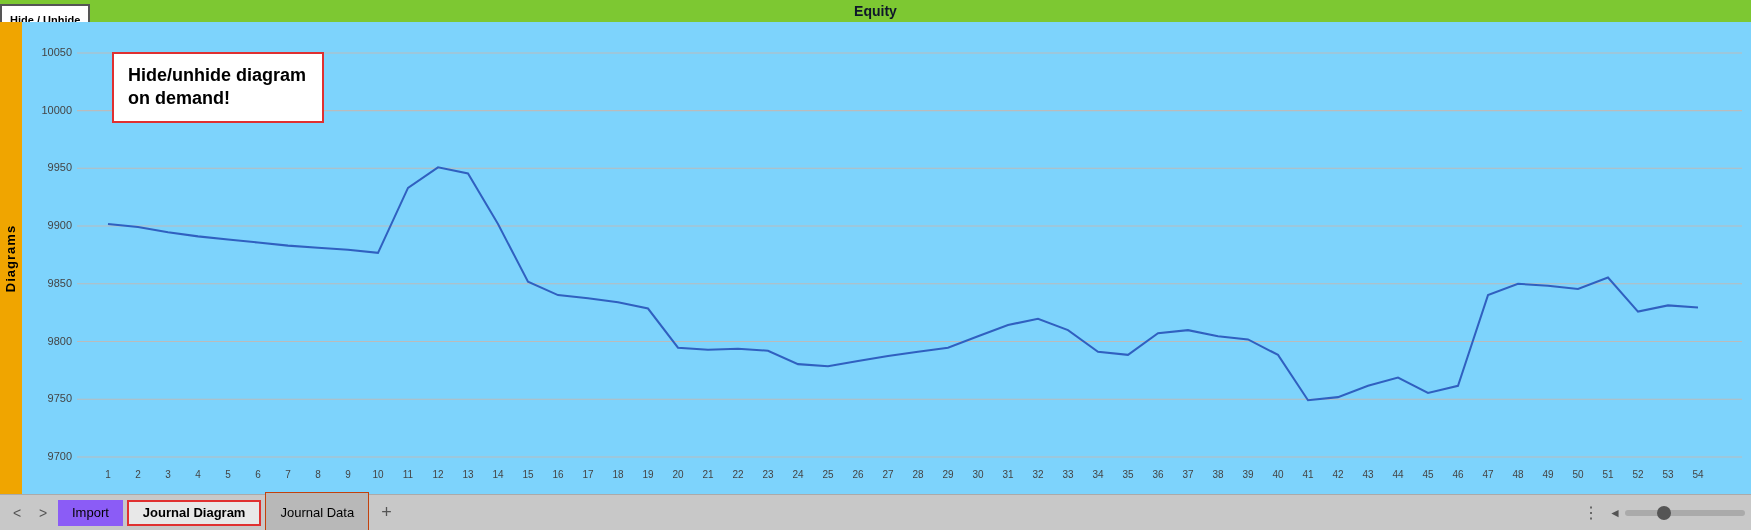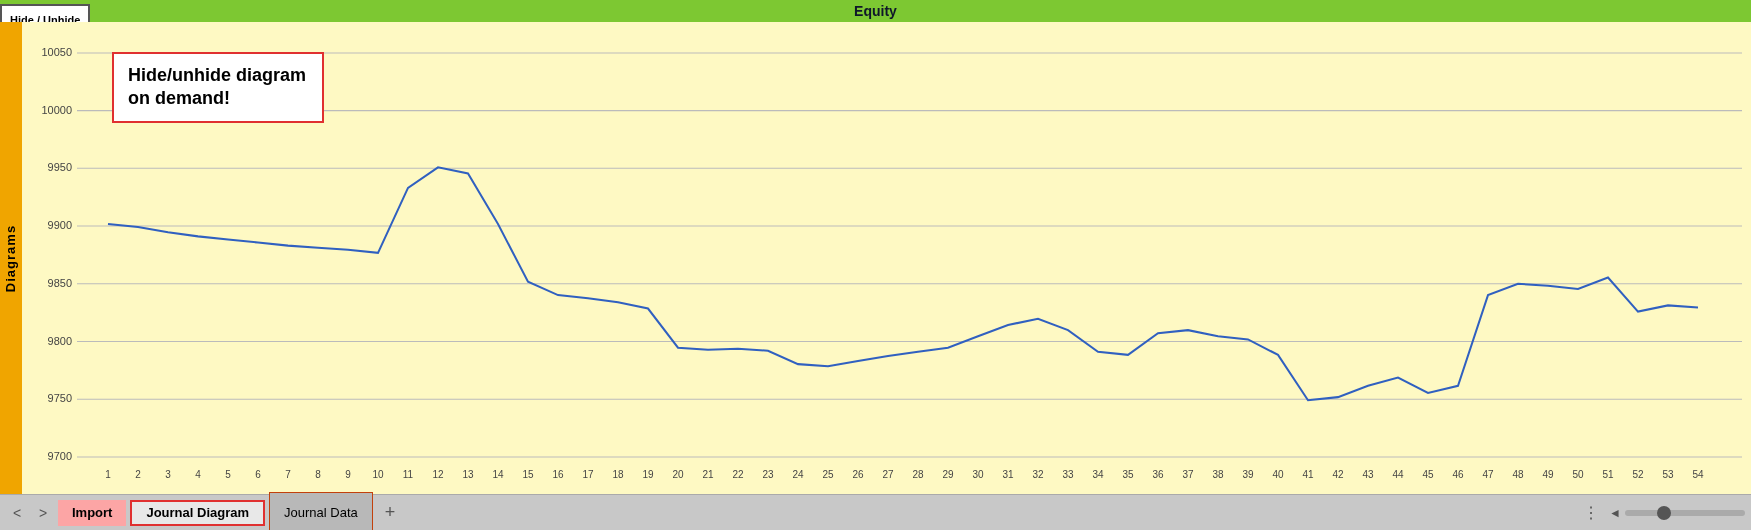--- a/index.html
+++ b/index.html
@@ -53,21 +53,21 @@
       color: #000;
       letter-spacing: 1px;
     }
 
     
     #chart-area {
       position: absolute;
       left: 22px; top: 22px;
       right: 0;
       bottom: 36px;
-      background: #fef9c3;
+      background: #7dd3fc;
     }
 
     
     #tooltip-box {
       position: absolute;
       left: 90px; top: 30px;
       width: 212px;
       background: #fff;
       border: 2px solid #e03030;
       padding: 10px 14px;
@@ -100,25 +100,25 @@
     #nav-prev, #nav-next {
       width: 22px; height: 22px;
       background: none;
       border: none;
       cursor: pointer;
       font-size: 14px;
       color: #555;
       display: flex; align-items: center; justify-content: center;
     }
     #import-btn {
-      background: #fca5a5;
+      background: #8b5cf6;
       border: none;
       padding: 4px 14px;
       font-size: 13px;
-      font-weight: bold;
+      font-weight: normal;
       cursor: pointer;
       height: 26px;
     }
     #journal-diagram-tab {
       background: #e8e8e8;
       border: 2px solid #e03030;
       padding: 4px 14px;
       font-size: 13px;
       font-weight: bold;
       cursor: pointer;

